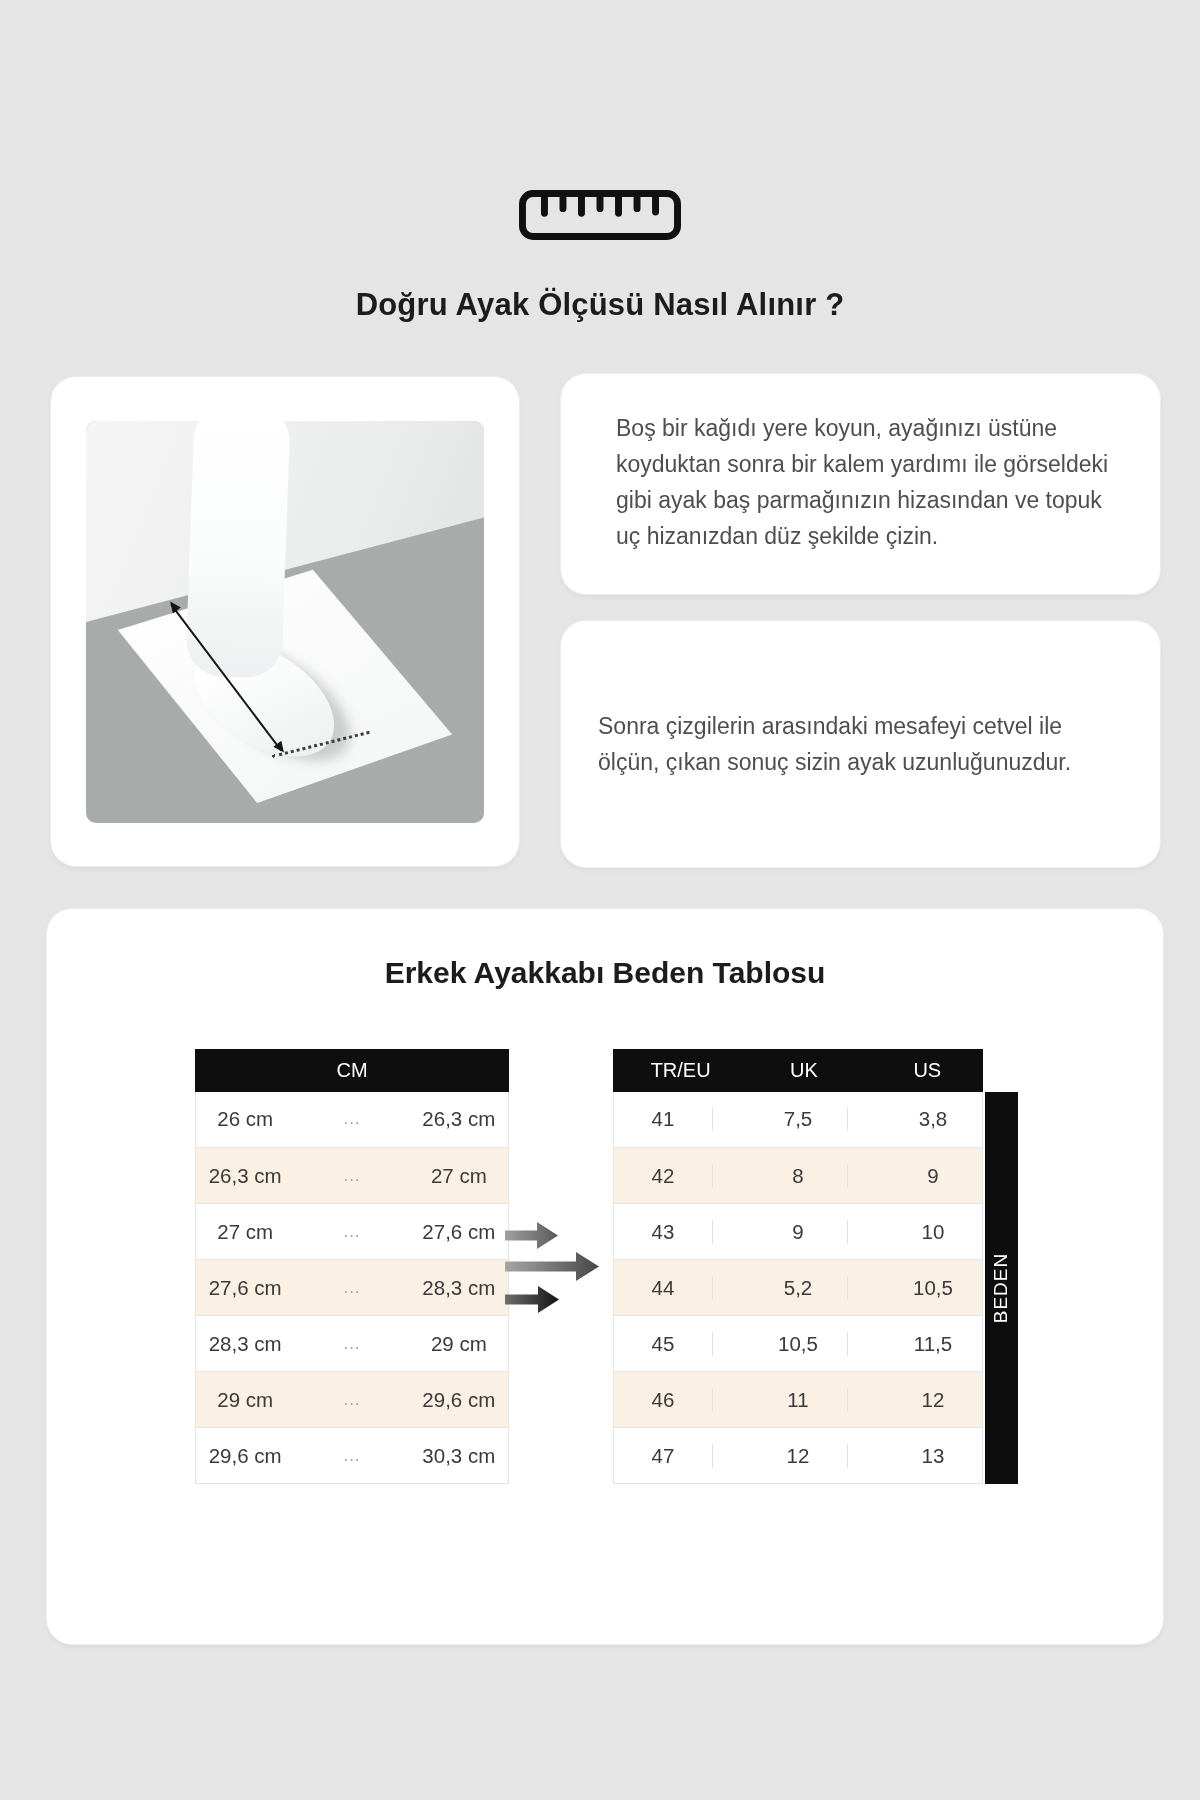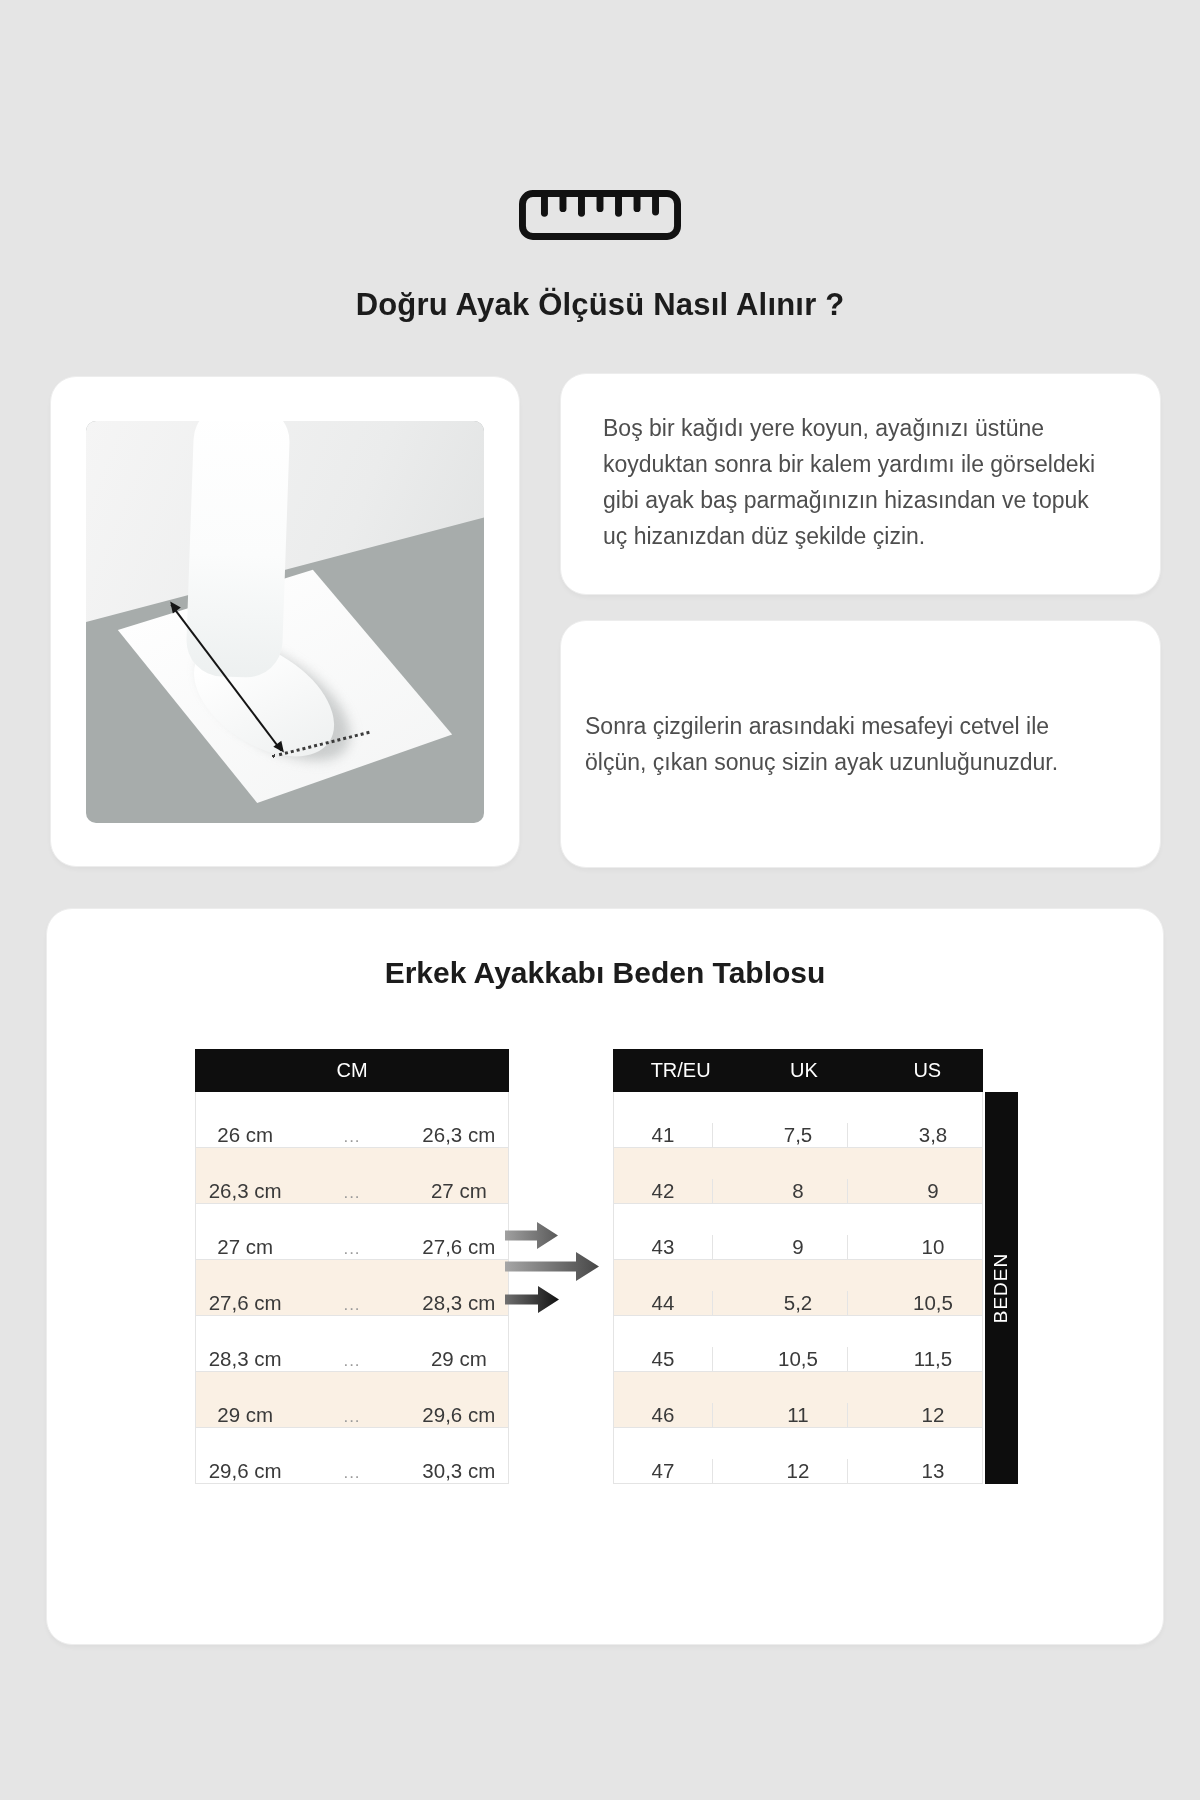--- a/index.html
+++ b/index.html
@@ -43,37 +43,37 @@
     border-color:transparent #151515 transparent transparent;}
   .photo .measure-line::after{content:"";position:absolute;right:-3px;top:-7px;
     border-style:solid;border-width:5.5px 0 5.5px 11px;
     border-color:transparent transparent transparent #151515;}
   .photo .dotted-line{position:absolute;left:186px;top:334px;width:100px;height:0;
     border-top:3.5px dotted #3c3c3c;transform:rotate(-14deg);transform-origin:0 0;}
 
   .info-box{position:absolute;left:560px;width:601px;background:#fff;
     border:1.5px solid var(--card-border);border-radius:26px;
     box-shadow:0 3px 4px rgba(0,0,0,.03);}
-  .info-box p{color:var(--text-secondary);font-size:23px;line-height:36px;}
+  .info-box p{color:var(--text-secondary);font-size:23px;line-height:36px;margin-left:13px;}
   .info-box-1{top:373px;height:222px;padding:36px 44px 0 42px;}
   .info-box-2{top:620px;height:248px;display:flex;align-items:center;padding:0 44px 0 24px;}
 
   
   .chart-card{position:absolute;left:46px;top:908px;width:1118px;height:737px;
     border:1.5px solid var(--card-border);border-radius:26px;background:#fff;
     box-shadow:0 3px 4px rgba(0,0,0,.03);}
   .chart-title{position:absolute;top:956px;left:46px;width:1118px;text-align:center;
     font-size:30px;font-weight:700;color:var(--text-primary);}
 
   .tbl{position:absolute;background:#fff;border:1px solid var(--border);}
   .tbl-head{background:var(--thead-bg);color:#fff;height:43px;display:flex;align-items:center;
     font-size:20px;font-weight:500;margin:-1px;}
   .tbl-head.single{justify-content:center;}
   .tbl-head .hcell{flex:1;text-align:center;padding-left:12px;}
-  .trow{height:56px;display:flex;align-items:flex-end;font-size:20.5px;color:#3a3a3a;gap:36px;}
+  .trow{height:56px;display:flex;align-items:center;font-size:20.5px;color:#3a3a3a;gap:36px;}
   .trow + .trow{border-top:1px solid var(--border);}
   .trow.alt{background:var(--row-alt);}
   .trow .cell{flex:1;display:flex;align-items:center;justify-content:center;}
   .cm-table{left:195px;top:1049px;width:314px;}
   .cm-table .cell.from,.cm-table .cell.to{flex:1.25;}
   .cm-table .cell.sep{flex:.55;color:#9a9a9a;font-size:17px;letter-spacing:1px;}
   .size-table{left:613px;top:1049px;width:370px;}
   .size-table .cell{border-right:1px solid var(--border);}
   .size-table .cell:last-child{border-right:none;}
 

